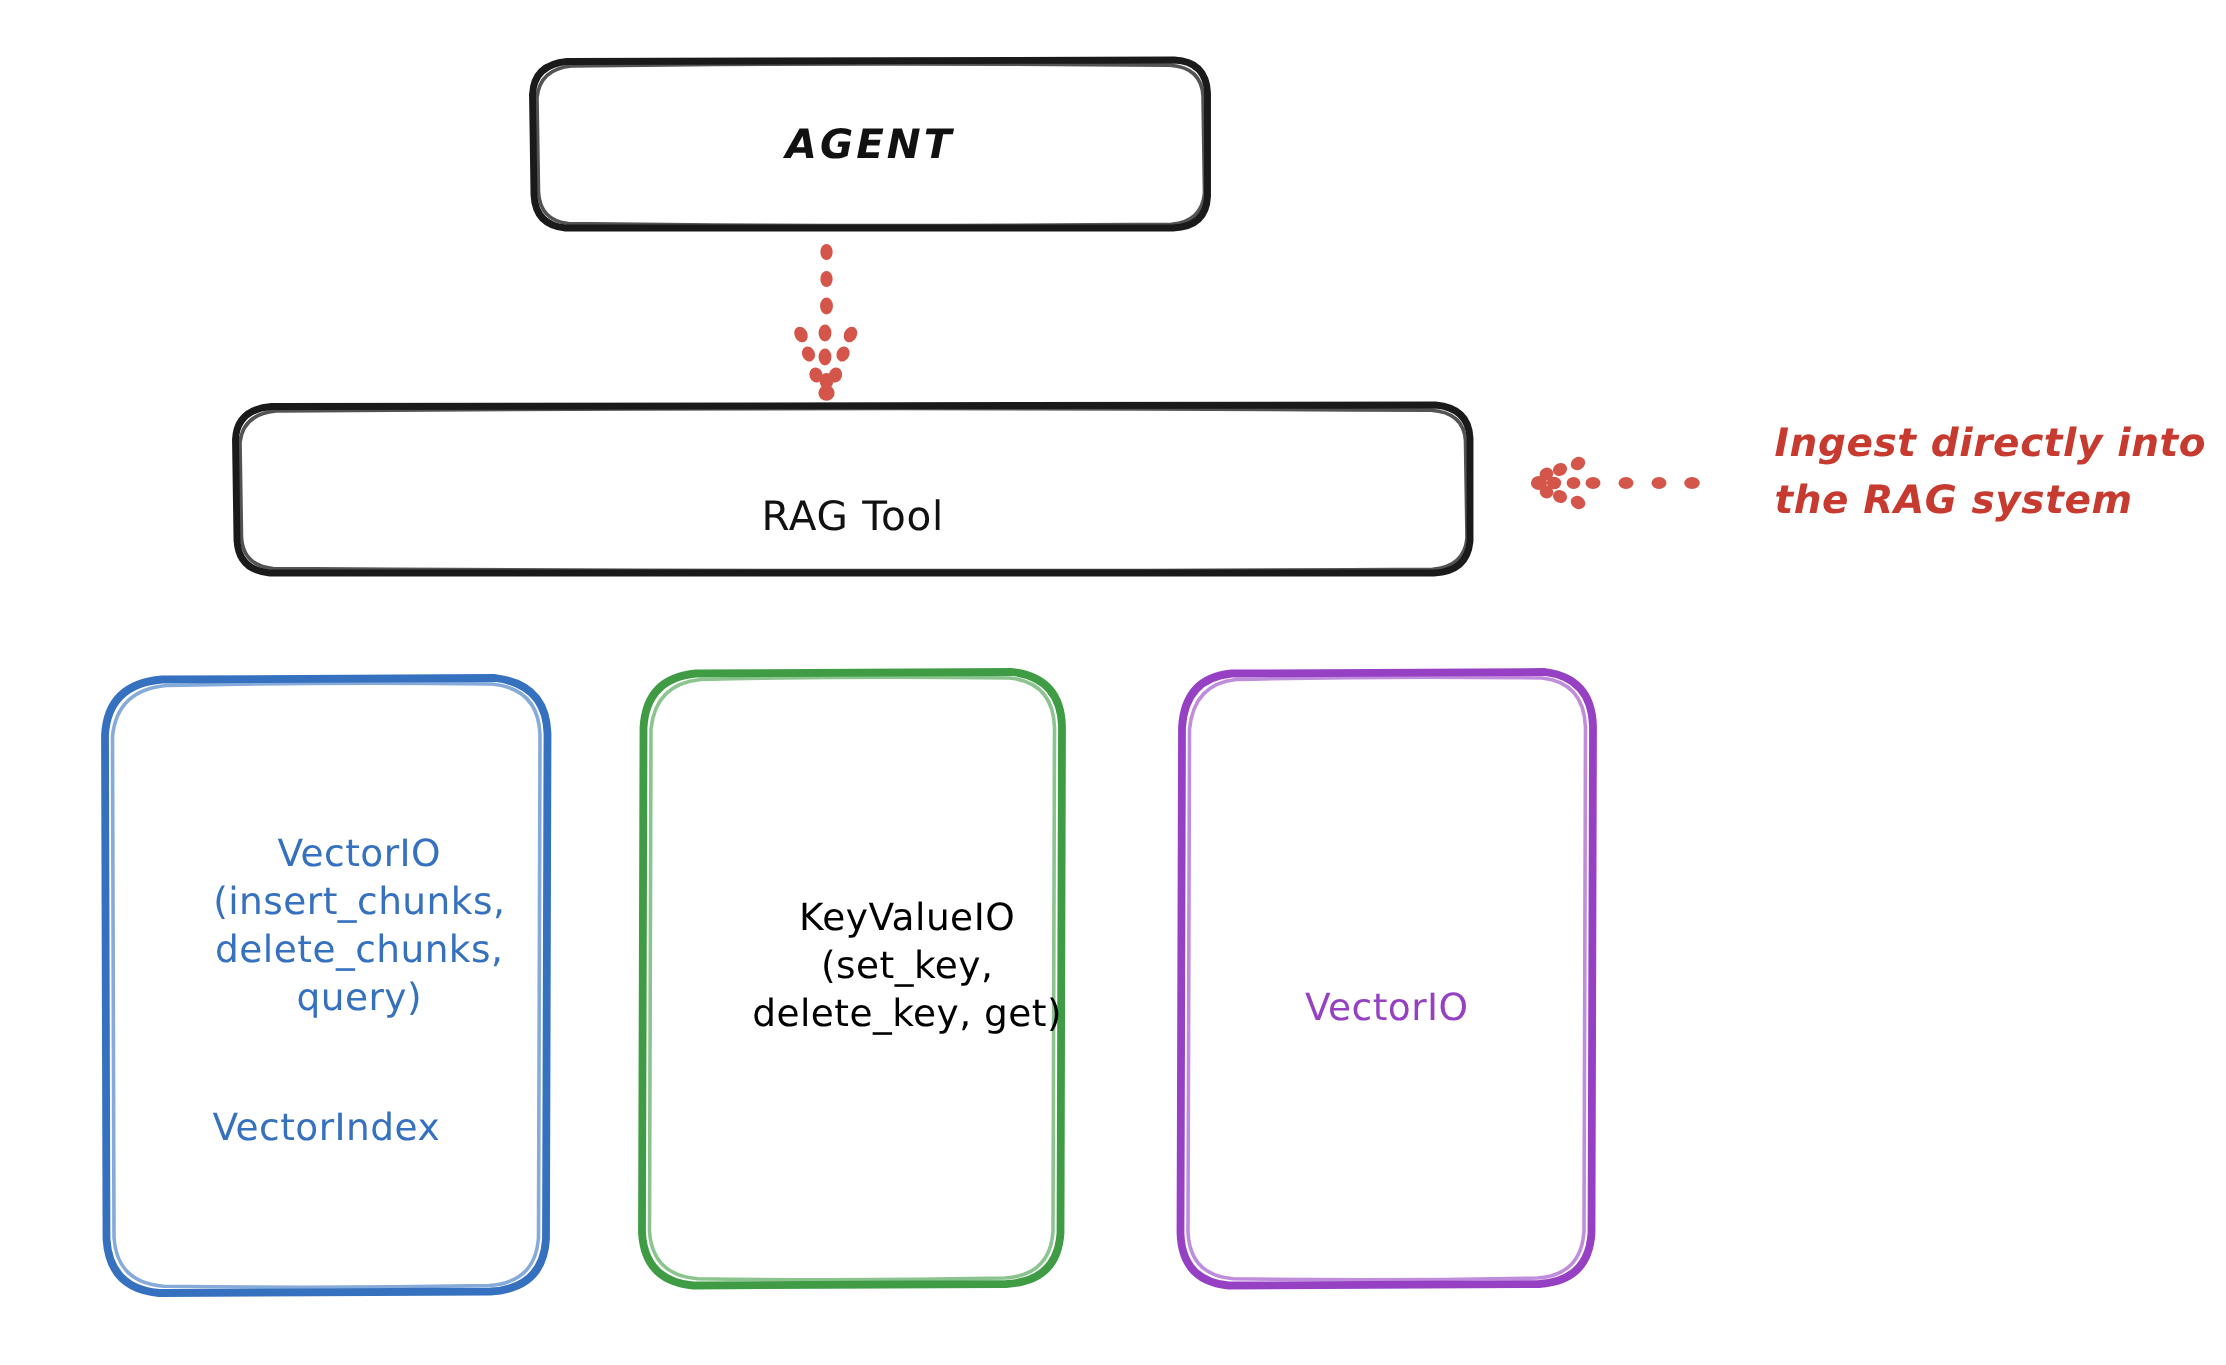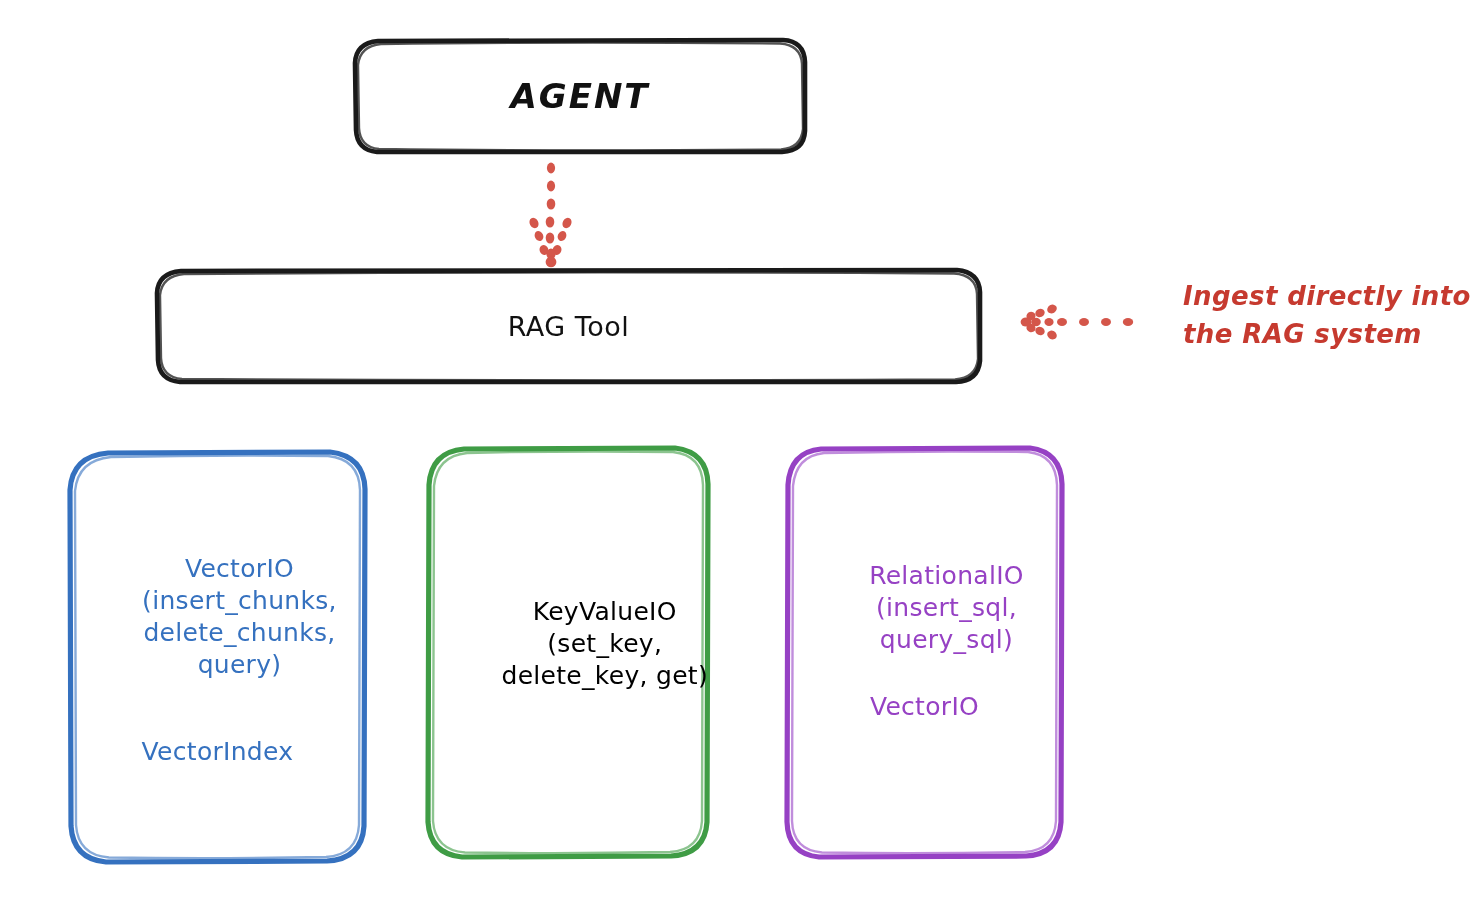--- a/index.html
+++ b/index.html
@@ -33,31 +33,31 @@
   }
 
   
   #agent-box {
     left: 355px;
     top: 40px;
     width: 450px;
     height: 112px;
   }
   #agent-box .txt {
-    font-size: 34px;
+    font-size: 27px;
     font-style: italic;
     font-weight: 600;
     letter-spacing: 2px;
     color: #111111;
   }
 
   
   #rag-box {
     left: 157px;
-    top: 270px;
+    top: 288px;
     width: 823px;
     height: 112px;
   }
   #rag-box .txt {
     font-size: 27px;
     color: #111111;
     letter-spacing: 0.5px;
   }
 
   
@@ -188,20 +188,17 @@
   <span class="index">VectorIndex</span>
 </div>
 
 <div class="node-label provider" id="keyvalue-box">
   <span class="api">KeyValueIO
 (set_key,
 delete_key, get)</span>
 </div>
 
 <div class="node-label provider" id="relational-box">
-  <span class="api">RelationalIO
-(insert_sql,
-query_sql)</span>
   <span class="index">VectorIO</span>
 </div>
 
 <div id="ingest-note">Ingest directly into
 the RAG system</div>
 
 </body></html>

